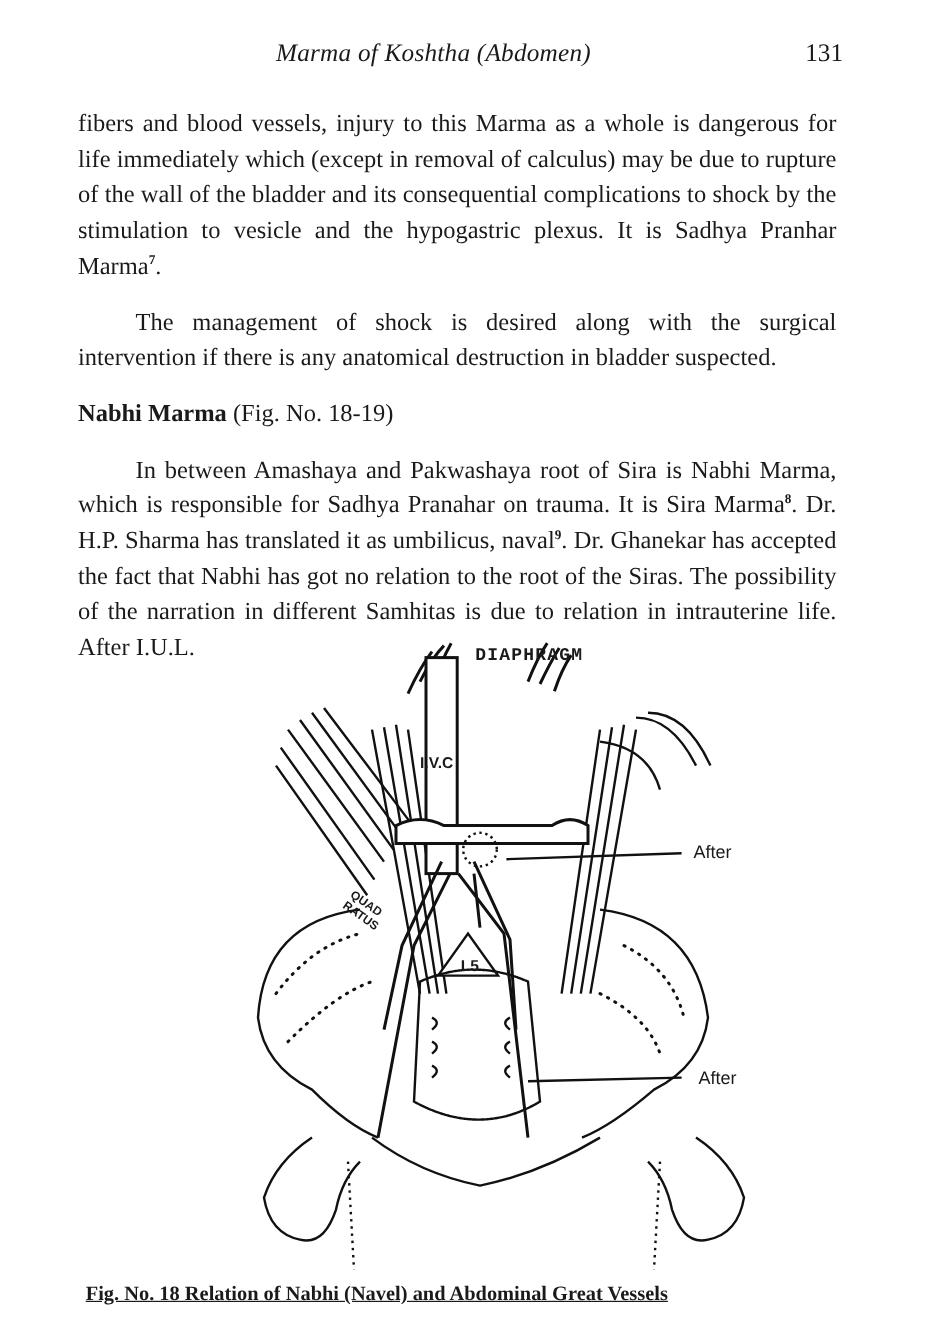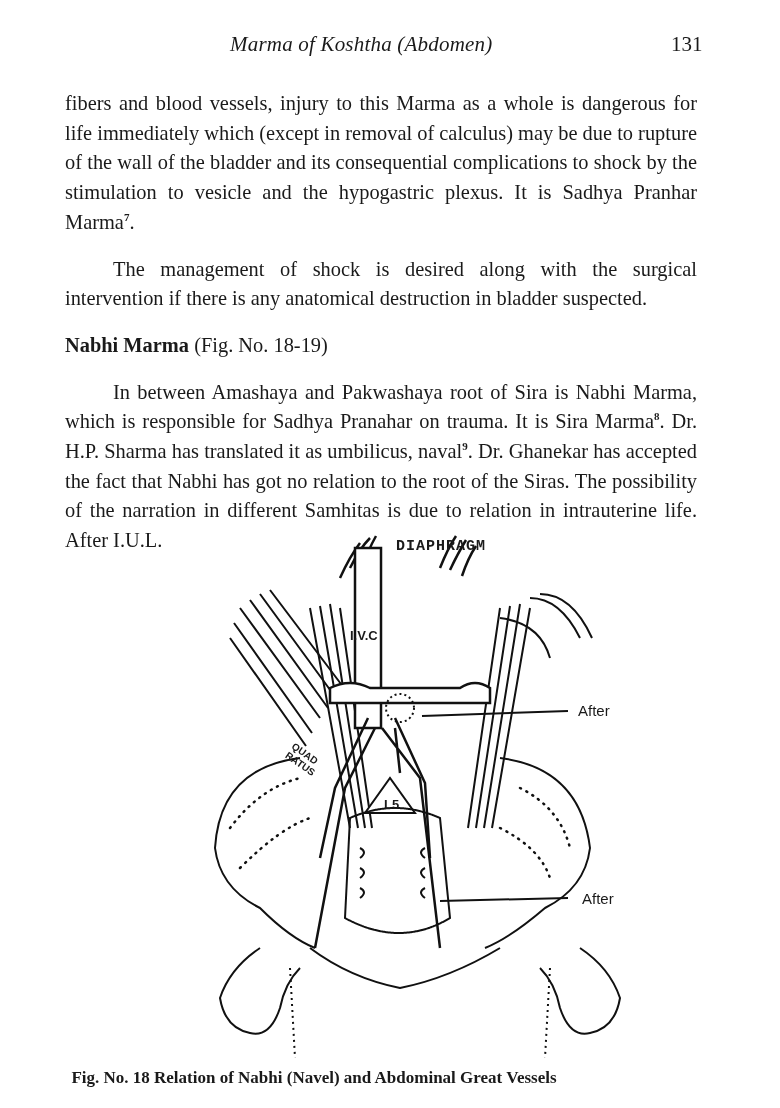--- a/index.html
+++ b/index.html
@@ -10,21 +10,21 @@
   .body-text { position: absolute; left: 65px; top: 89px; width: 632px; font-size: 20.4px; line-height: 29.7px; text-align: justify; }
   .para { margin: 0; }
   .para.indent { text-indent: 48px; }
   .para + .para { margin-top: 17px; }
   .heading { margin: 4px 0 0 0; }
   .heading b { font-weight: bold; }
   sup { font-size: 11px; vertical-align: super; line-height: 0; font-weight: bold; }
   .figure { position: absolute; left: 200px; top: 528px; width: 440px; height: 538px; }
   .figure svg { width: 100%; height: 100%; }
   .fig-label { position: absolute; font-family: "Liberation Sans", "DejaVu Sans", sans-serif; font-size: 15px; }
-  .caption { position: absolute; left: 0; top: 1067px; width: 628px; text-align: center; font-weight: bold; font-size: 17px; line-height: 21px; }
+  .caption { position: absolute; left: 0; top: 1067px; width: 628px; text-align: center; font-weight: bold; font-size: 17px; line-height: 21px; text-decoration: underline; }
 </style>
 </head>
 <body>
 
 <div class="header">
   <span class="running-title">Marma of Koshtha (Abdomen)</span>
   <span class="page-number">131</span>
 </div>
 
 <div class="body-text">

